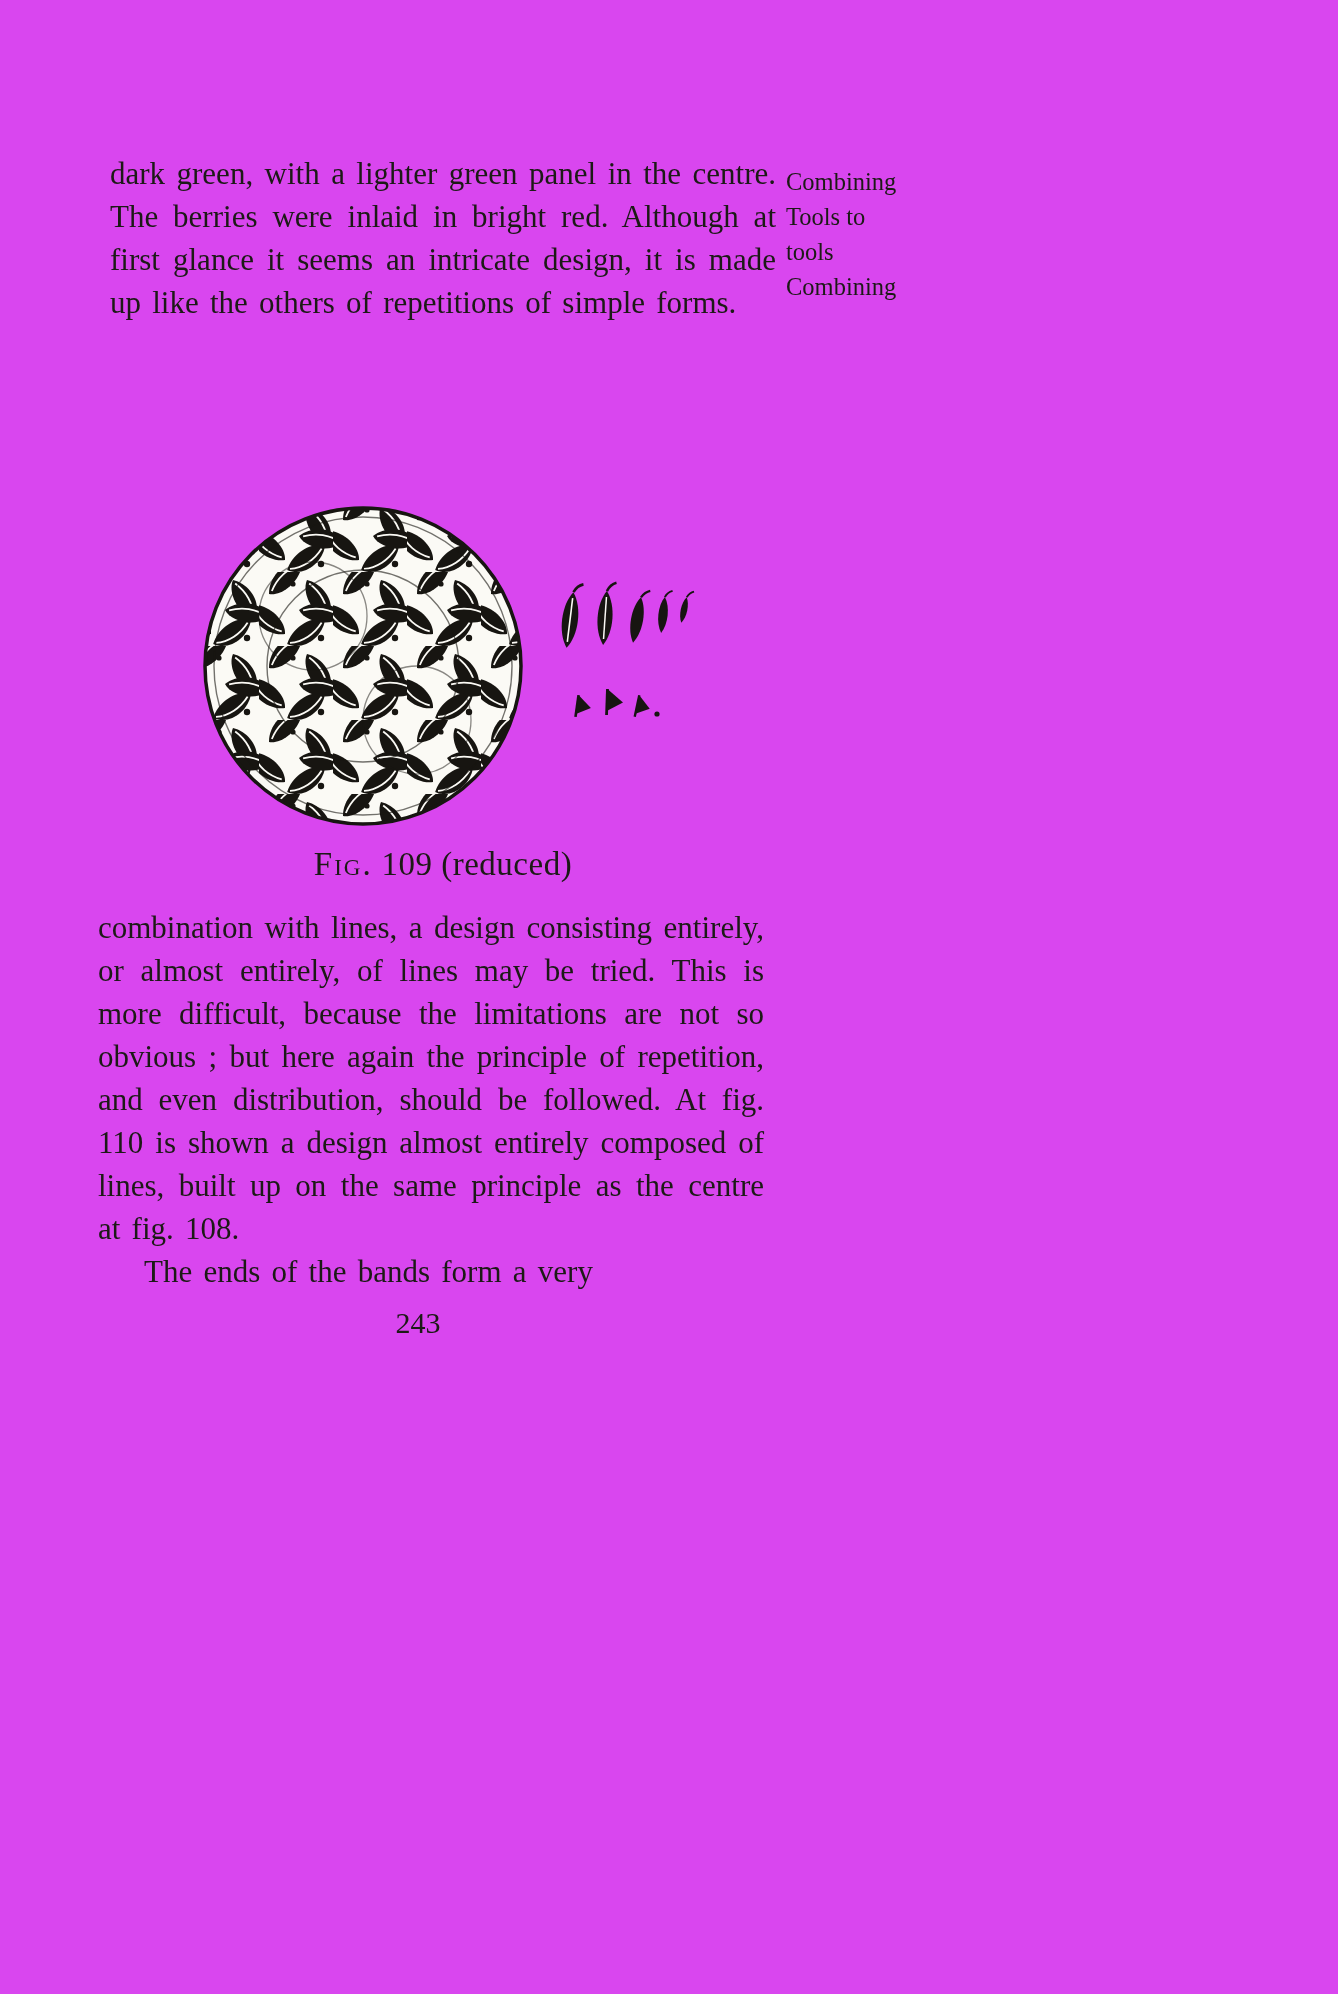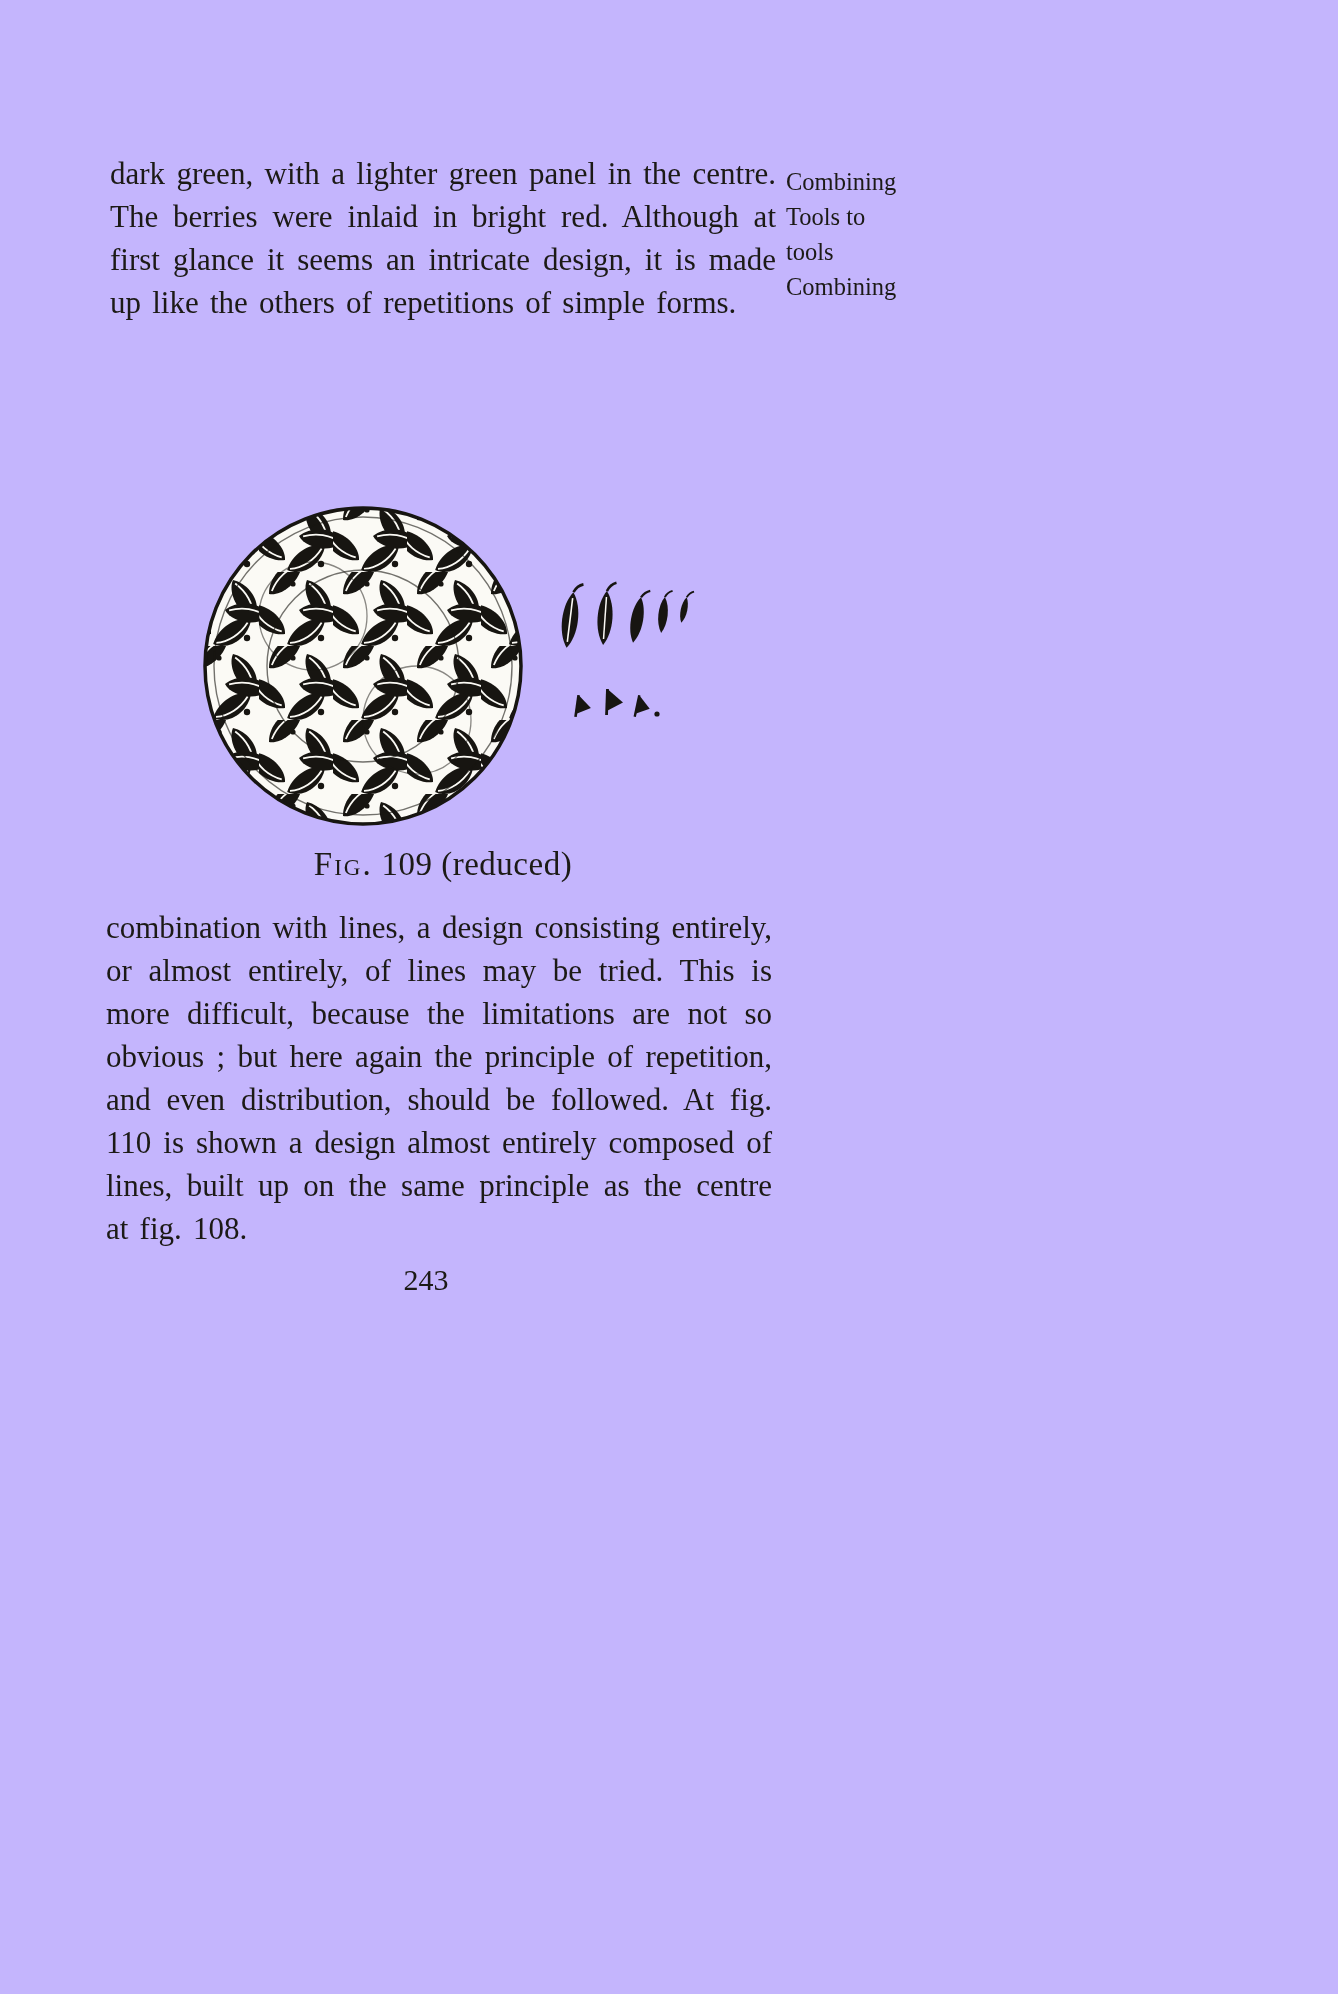--- a/index.html
+++ b/index.html
@@ -5,21 +5,21 @@
   html, body {
     margin: 0;
     padding: 0;
     background: #e9e7e0;
   }
   .page {
     position: relative;
     width: 1338px;
     height: 1994px;
     margin: 0 auto;
-    background: #c4b5fd;
+    background: #d946ef;
     font-family: "Liberation Serif", "DejaVu Serif", serif;
     color: #1c1a16;
     overflow: hidden;
   }
   .text-block {
     position: absolute;
     text-align: justify;
     font-size: 31px;
     line-height: 43px;
     word-spacing: 3.5px;
@@ -29,21 +29,21 @@
   }
   .text-block p.indent {
     text-indent: 46px;
   }
   .text-top {
     left: 110px;
     top: 152px;
     width: 666px;
   }
   .text-bottom {
-    left: 106px;
+    left: 98px;
     top: 906px;
     width: 666px;
   }
   .margin-note {
     position: absolute;
     left: 786px;
     top: 164px;
     width: 156px;
     font-size: 24.5px;
     line-height: 35px;
@@ -180,16 +180,17 @@
     </svg>
   </div>
 
   <div class="figure-caption">
     <span class="smallcaps">Fig.</span>
     <span>109 (reduced)</span>
   </div>
 
   <div class="text-block text-bottom">
     <p>combination with lines, a design consisting entirely, or almost entirely, of lines may be tried. This is more difficult, because the limitations are not so obvious ; but here again the principle of repetition, and even distribution, should be followed. At fig. 110 is shown a design almost entirely composed of lines, built up on the same principle as the centre at fig. 108.</p>
+    <p class="indent">The ends of the bands form a very</p>
     <div class="page-number">243</div>
   </div>
 
 </div>
 
 </body></html>

